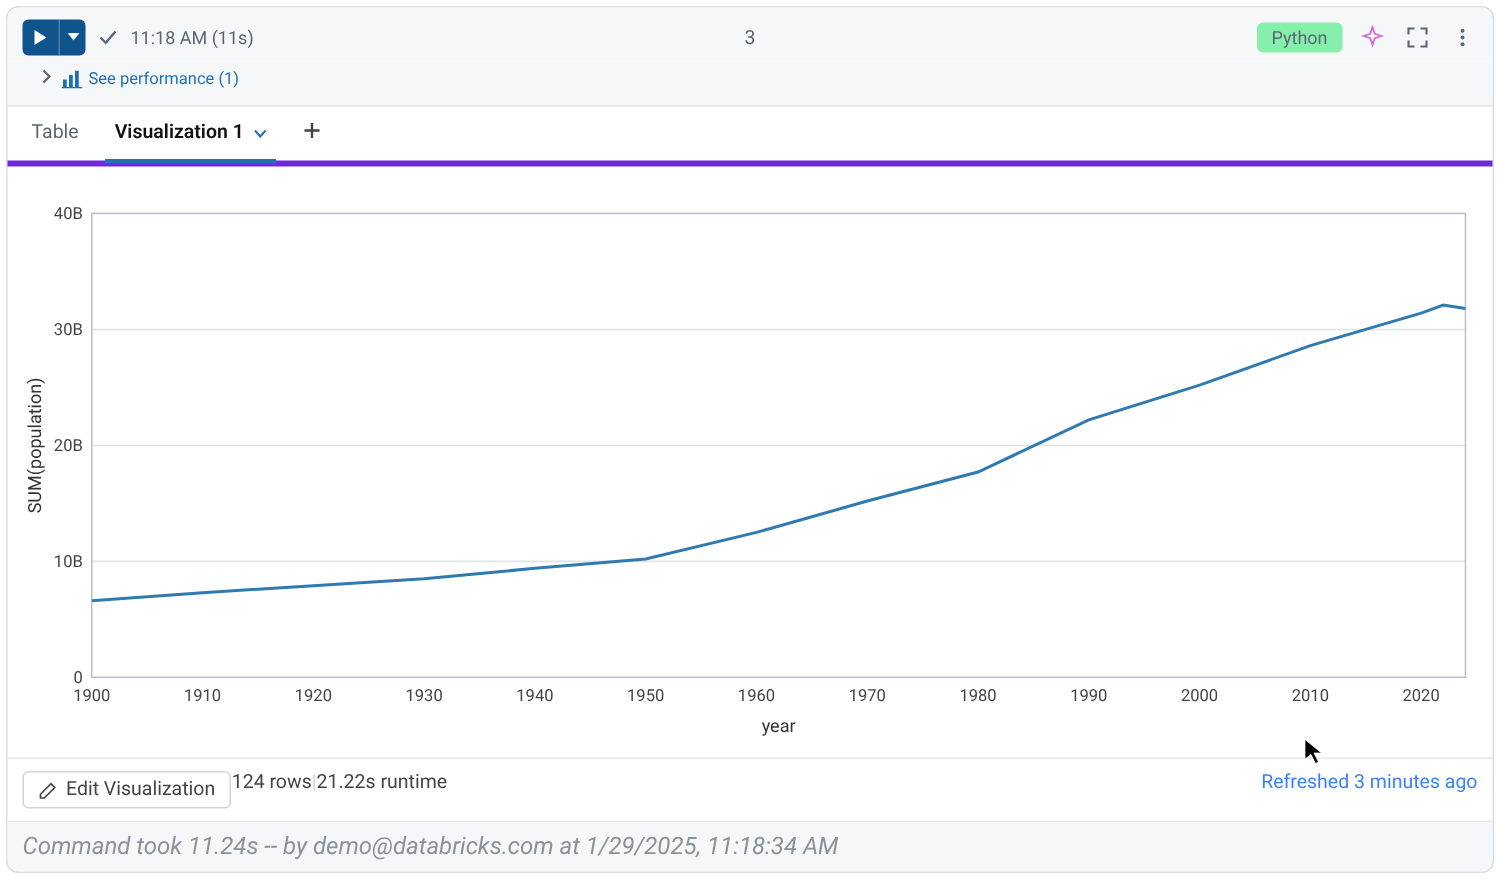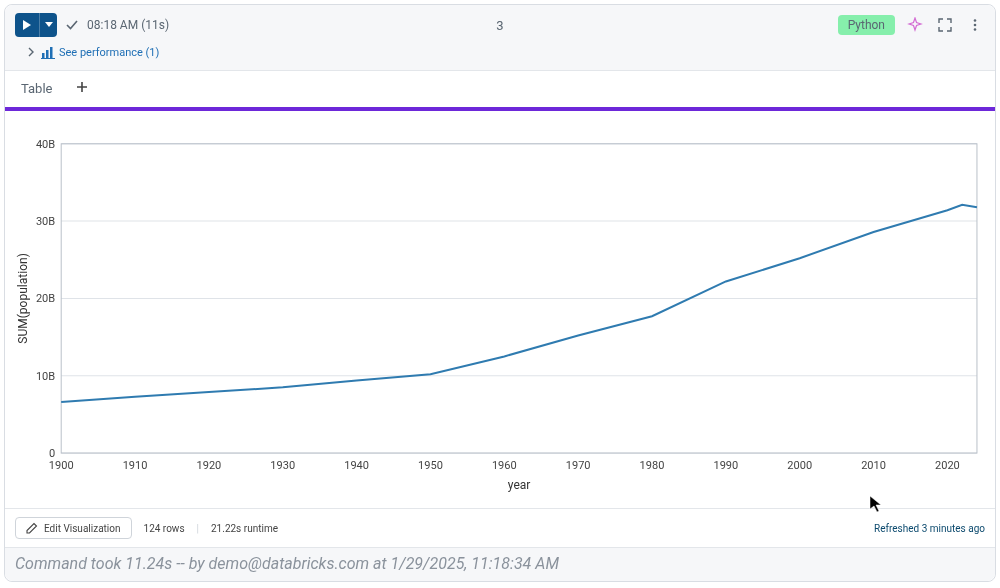--- a/index.html
+++ b/index.html
@@ -121,38 +121,37 @@
     padding: 10px 8px 0 8px;
   }
   .chart-svg { width: 100%; height: 100%; }
   .axis-text { font-size: 11px; fill: #444; }
   .axis-title { font-size: 12px; fill: #333; }
   .grid-line { stroke: #dfe3e8; stroke-width: 1; }
   .plot-border { stroke: #b9c0c9; stroke-width:1; fill:none; }
   .data-line { stroke: #2f7bb0; stroke-width: 2; fill: none; }
   .footer {
     display: flex;
-    align-items: center;
+    align-items: flex-start;
     border-top: 1px solid #e3e6ea;
     padding: 8px 10px;
-    gap: 12px;
-    font-size: 10px;
+    font-size: 13px;
     color: #444;
     position: relative;
   }
   .edit-btn {
     border: 1px solid #cfd4da;
     border-radius: 4px;
     padding: 4px 10px;
     background: #fff;
     display: flex; align-items:center; gap:6px;
     cursor: pointer;
   }
   .footer-sep { color:#cfd4da; }
-  .refreshed { margin-left:auto; color:#0c4a6e; }
+  .refreshed { margin-left:auto; color:#3b82f6; }
   .cursor-arrow {
     position: absolute;
     right: 110px;
     top: -14px;
     pointer-events:none;
   }
   .status-bar {
     background: #f6f7f9;
     color: #8a929c;
     font-size: 16px;
@@ -178,21 +177,21 @@
         <svg width="8" height="6" viewBox="0 0 8 6">
             <path d="M0 0 L4 5 L8 0 Z" fill="#fff"></path>
           </svg>
       </div>
     </div>
     <span class="status-check">
       <svg width="14" height="14" viewBox="0 0 14 14">
           <path d="M2 7 L5.5 10.5 L12 3" stroke="#5a6672" stroke-width="1.6" fill="none"></path>
         </svg>
     </span>
-    <span class="status-time">08:18 AM (11s)</span>
+    <span class="status-time">11:18 AM (11s)</span>
     <span class="cmd-number">3</span>
 
     <div class="header-right">
       <span class="lang-pill">Python</span>
       <span class="icon-btn">
         <svg width="16" height="16" viewBox="0 0 16 16">
             <path d="M8 1 L9.5 5.5 L14 7 L9.5 8.5 L8 13 L6.5 8.5 L2 7 L6.5 5.5 Z" fill="none" stroke="#d36bd3" stroke-width="1.2"></path>
           </svg>
       </span>
       <span class="icon-btn">
@@ -224,20 +223,28 @@
           <rect x="9" y="0" width="2.5" height="11" fill="#1f6fb5"></rect>
         <line x1="0" y1="11.5" x2="14" y2="11.5" stroke="#1f6fb5"></line>
       </svg>
       <span>See performance (1)</span>
     </span>
   </div>
 
   <div class="tabs">
     <div class="tab">
       <span>Table</span>
+    </div>
+    <div class="tab active">
+      <span>Visualization 1</span>
+      <span class="tab-caret">
+        <svg width="9" height="6" viewBox="0 0 9 6">
+            <path d="M1 1 L4.5 5 L8 1" stroke="#2272b4" stroke-width="1.4" fill="none"></path>
+          </svg>
+      </span>
     </div>
     <div class="tab">
       <svg width="12" height="12" viewBox="0 0 12 12">
           <path d="M6 1 V11 M1 6 H11" stroke="#444" stroke-width="1.6"></path>
         </svg>
     </div>
   </div>
 
   <div class="chart-wrap">
     <svg class="chart-svg" id="chart" viewBox="0 0 970 360">

